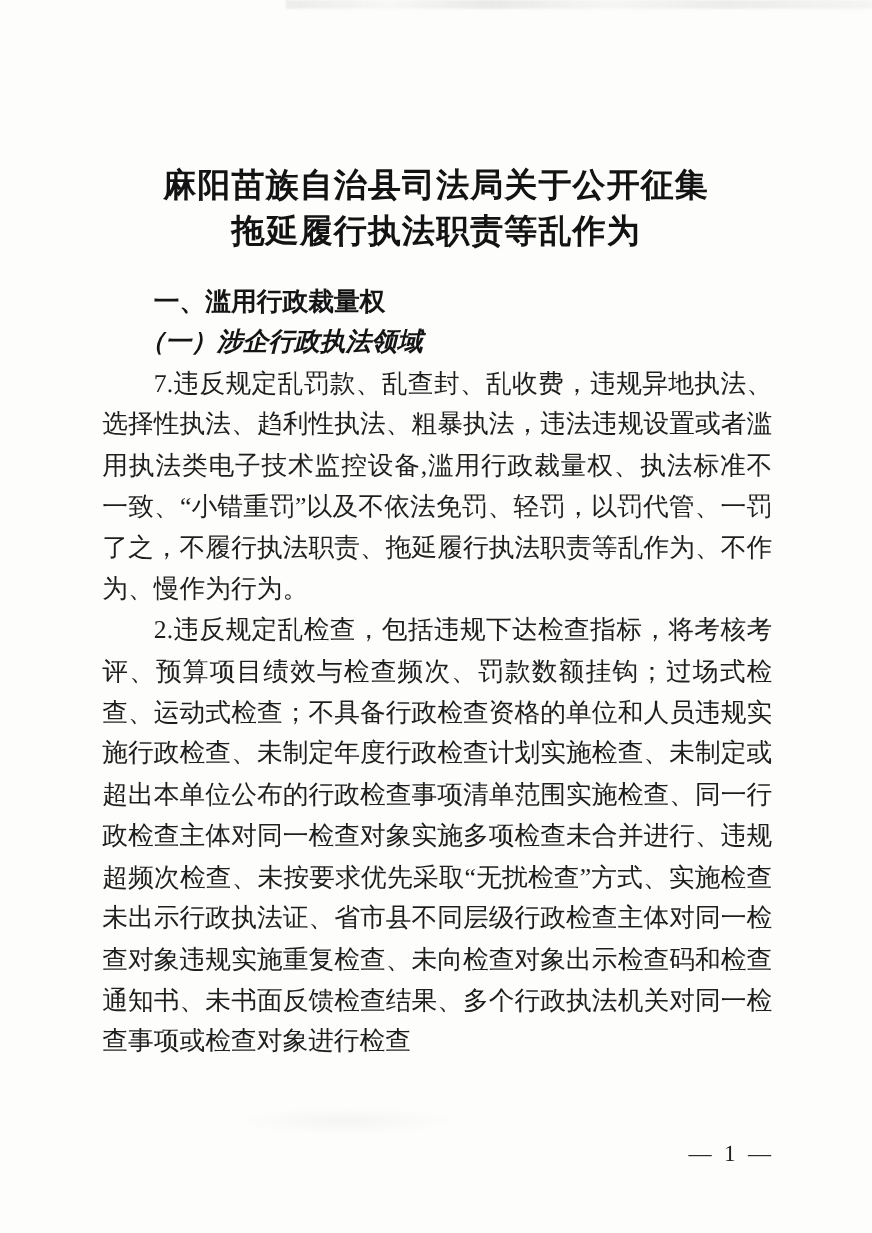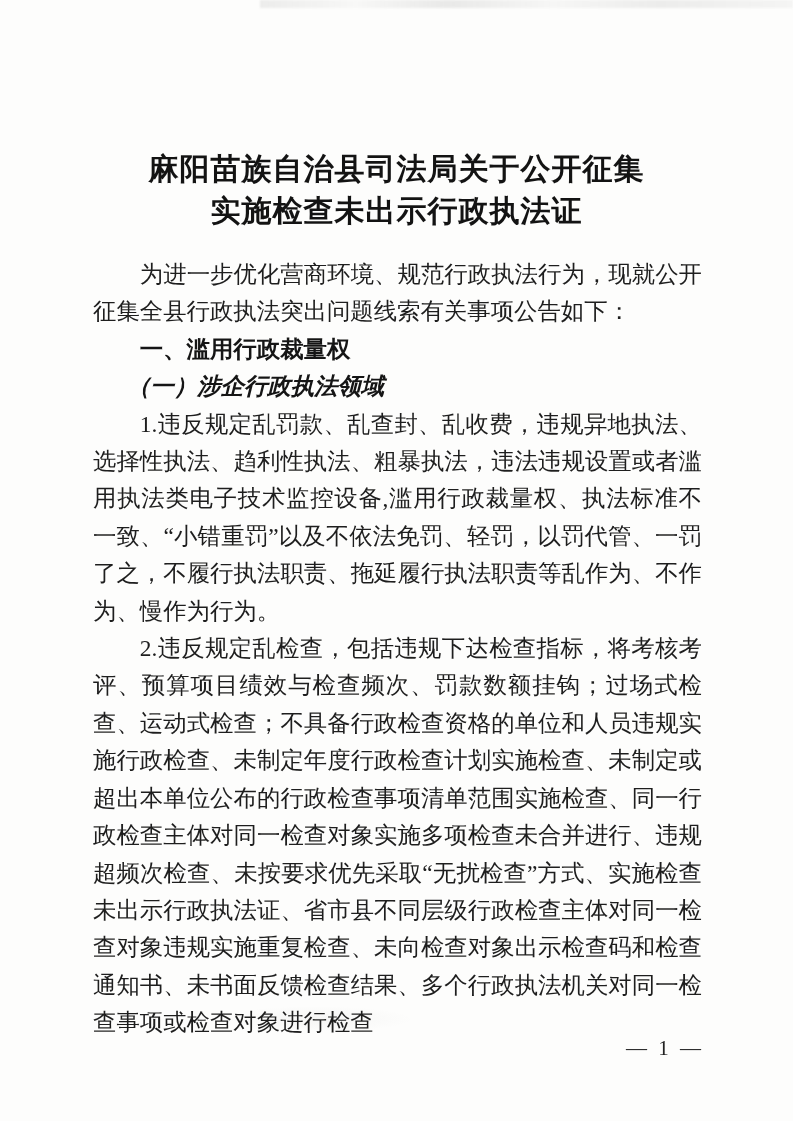--- a/index.html
+++ b/index.html
@@ -92,26 +92,25 @@
 </head>
 <body>
 
 <div class="page">
 
   <div class="scan-artifact-top"></div>
   <div class="scan-artifact-bottom"></div>
 
   <h1 class="doc-title">
     <span class="title-line">麻阳苗族自治县司法局关于公开征集</span>
-    <span class="title-line">实施检查未出示行政执法证</span>
+    <span class="title-line">拖延履行执法职责等乱作为</span>
   </h1>
 
   <div class="doc-body">
-    <p class="para-indent">为进一步优化营商环境、规范行政执法行为，现就公开征集全县行政执法突出问题线索有关事项公告如下：</p>
     <p class="heading1">一、滥用行政裁量权</p>
     <p class="heading2">（一）涉企行政执法领域</p>
-    <p class="para-indent">1.违反规定乱罚款、乱查封、乱收费，违规异地执法、选择性执法、趋利性执法、粗暴执法，违法违规设置或者滥用执法类电子技术监控设备,滥用行政裁量权、执法标准不一致、“小错重罚”以及不依法免罚、轻罚，以罚代管、一罚了之，不履行执法职责、拖延履行执法职责等乱作为、不作为、慢作为行为。</p>
+    <p class="para-indent">7.违反规定乱罚款、乱查封、乱收费，违规异地执法、选择性执法、趋利性执法、粗暴执法，违法违规设置或者滥用执法类电子技术监控设备,滥用行政裁量权、执法标准不一致、“小错重罚”以及不依法免罚、轻罚，以罚代管、一罚了之，不履行执法职责、拖延履行执法职责等乱作为、不作为、慢作为行为。</p>
     <p class="para-indent">2.违反规定乱检查，包括违规下达检查指标，将考核考评、预算项目绩效与检查频次、罚款数额挂钩；过场式检查、运动式检查；不具备行政检查资格的单位和人员违规实施行政检查、未制定年度行政检查计划实施检查、未制定或超出本单位公布的行政检查事项清单范围实施检查、同一行政检查主体对同一检查对象实施多项检查未合并进行、违规超频次检查、未按要求优先采取“无扰检查”方式、实施检查未出示行政执法证、省市县不同层级行政检查主体对同一检查对象违规实施重复检查、未向检查对象出示检查码和检查通知书、未书面反馈检查结果、多个行政执法机关对同一检查事项或检查对象进行检查</p>
   </div>
 
   <div class="page-number">— 1 —</div>
 
 </div>
 
 </body></html>

